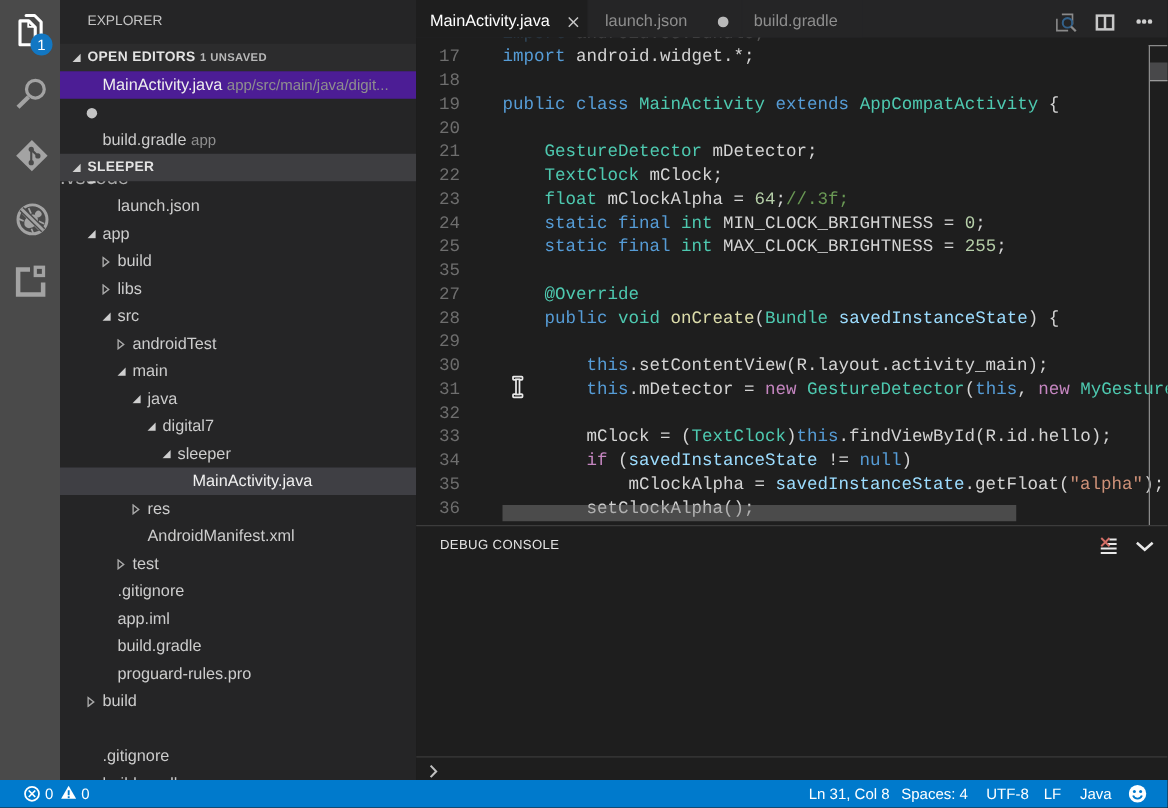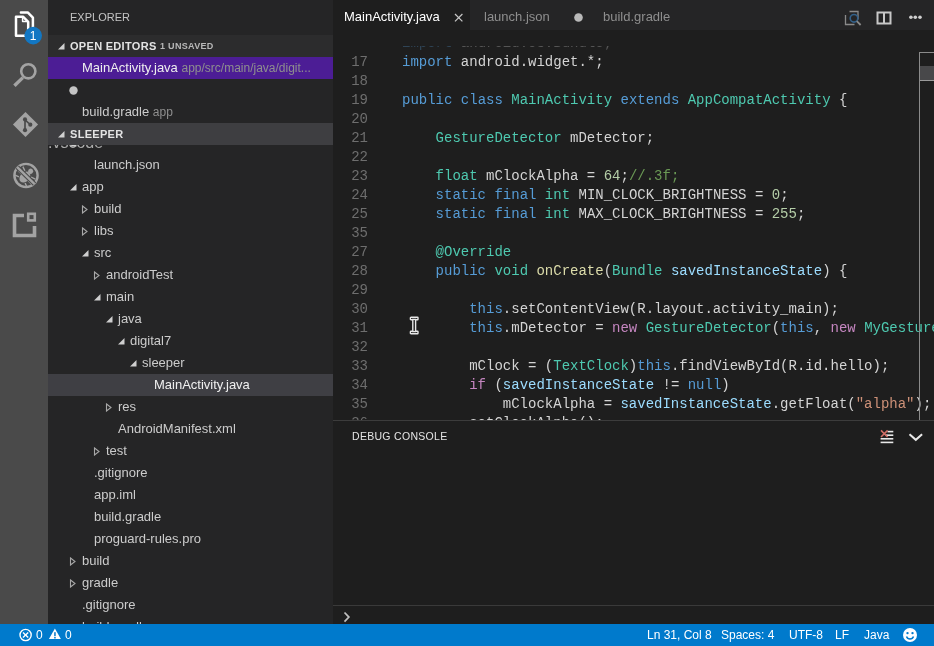--- a/index.html
+++ b/index.html
@@ -12,21 +12,21 @@
 .shead svg { position:absolute; left:9px; top:7px; }
 .trow { position:absolute; left:0; width:100%; height:22px; font-size:13px; color:#cccccc; }
 .trow.sel { background:#3f3f44; color:#f0f0f0; }
 .trow .tn { position:absolute; top:0; line-height:22px; white-space:pre; }
 .trow .tw { position:absolute; top:7px; }
 .dim { color:#8f8f8f; }
 #ed { position:absolute; left:333px; top:0; width:601px; height:624px; background:#1e1e1e; }
 #tabs { position:absolute; left:0; top:0; width:100%; height:30px; background:#252526; }
 .tab { position:absolute; top:0; height:30px; font-size:13px; line-height:34px; }
 #code { position:absolute; left:0; top:30px; width:100%; height:390px; overflow:hidden;
-  font-family:"Liberation Mono",monospace; font-size:14px;margin-top:16px; }
+  font-family:"Liberation Mono",monospace; font-size:14px; }
 .gl { position:absolute; left:0; width:35px; text-align:right; color:#6e6e6e; height:19px; line-height:19px; }
 .cl { position:absolute; left:69px; height:19px; line-height:19px; white-space:pre; color:#d4d4d4; }
 .k { color:#569cd6; } .t { color:#4ec9b0; } .c { color:#6a9955; } .n { color:#b5cea8; }
 .s { color:#ce9178; } .p { color:#c586c0; } .v { color:#9cdcfe; } .f { color:#dcdcaa; }
 #panel { position:absolute; left:0; top:420px; width:100%; height:204px;
   border-top:1px solid #3c3c3c; background:#1e1e1e; }
 #panel .ptitle { position:absolute; left:19px; top:9px; font-size:10.5px; color:#e5e5e5; letter-spacing:.3px; }
 #status { position:absolute; left:0; top:624px; width:100%; height:22px; background:#007acc; }
 #status span { position:absolute; top:0; line-height:22px; font-size:12px; color:#fff; }
 </style></head><body>
@@ -197,26 +197,20 @@
       <span class="tn" style="left:46px"><span class="">build.gradle</span></span>
     </div>
 <div class="trow" style="top:528px">
       <span class="tn" style="left:46px"><span class="">proguard-rules.pro</span></span>
     </div>
 <div class="trow" style="top:550px">
       <svg class="tw" style="left:21px" width="8" height="9">
         <polygon points="1.5,1 6,4.5 1.5,8" fill="none" stroke="#a8a8a8" stroke-width="1.1"></polygon>
       </svg>
       <span class="tn" style="left:34px"><span class="">build</span></span>
-    </div>
-<div class="trow" style="top:572px">
-      <svg class="tw" style="left:21px" width="8" height="9">
-        <polygon points="1.5,1 6,4.5 1.5,8" fill="none" stroke="#a8a8a8" stroke-width="1.1"></polygon>
-      </svg>
-      <span class="tn" style="left:34px"><span class="">gradle</span></span>
     </div>
 <div class="trow" style="top:594px">
       <span class="tn" style="left:34px"><span class="">.gitignore</span></span>
     </div>
 <div class="trow" style="top:616px">
       <span class="tn" style="left:34px"><span class="">build.gradle</span></span>
     </div>
 </div>
 
 <div id="ed">
@@ -276,20 +270,21 @@
 <div class="gl" style="top:311px">33</div>
 <div class="gl" style="top:330px">34</div>
 <div class="gl" style="top:349px">35</div>
 <div class="gl" style="top:368px">36</div>
 <div class="cl" style="top:-12px;opacity:.3"><span class="k">import</span> android.os.Bundle;</div>
 <div class="cl" style="top:7px"><span class="k">import</span> android.widget.*;</div>
 <div class="cl" style="top:26px"></div>
 <div class="cl" style="top:45px"><span class="k">public</span> <span class="k">class</span> <span class="t">MainActivity</span> <span class="k">extends</span> <span class="t">AppCompatActivity</span> {</div>
 <div class="cl" style="top:64px"></div>
 <div class="cl" style="top:83px">    <span class="t">GestureDetector</span> mDetector;</div>
+<div class="cl" style="top:102px">    <span class="t">TextClock</span> mClock;</div>
 <div class="cl" style="top:121px">    <span class="t">float</span> mClockAlpha = <span class="n">64</span>;<span class="c">//.3f;</span></div>
 <div class="cl" style="top:140px">    <span class="k">static</span> <span class="k">final</span> <span class="t">int</span> MIN_CLOCK_BRIGHTNESS = <span class="n">0</span>;</div>
 <div class="cl" style="top:159px">    <span class="k">static</span> <span class="k">final</span> <span class="t">int</span> MAX_CLOCK_BRIGHTNESS = <span class="n">255</span>;</div>
 <div class="cl" style="top:178px"></div>
 <div class="cl" style="top:197px">    <span class="t">@Override</span></div>
 <div class="cl" style="top:216px">    <span class="k">public</span> <span class="t">void</span> <span class="f">onCreate</span>(<span class="t">Bundle</span> <span class="v">savedInstanceState</span>) {</div>
 <div class="cl" style="top:254px">        <span class="k">this</span>.setContentView(R.layout.activity_main);</div>
 <div class="cl" style="top:273px">        <span class="k">this</span>.mDetector = <span class="p">new</span> <span class="t">GestureDetector</span>(<span class="k">this</span>, <span class="p">new</span> <span class="t">MyGestureListener</span>());</div>
 <div class="cl" style="top:292px"></div>
 <div class="cl" style="top:311px">        mClock = (<span class="t">TextClock</span>)<span class="k">this</span>.findViewById(R.id.hello);</div>

